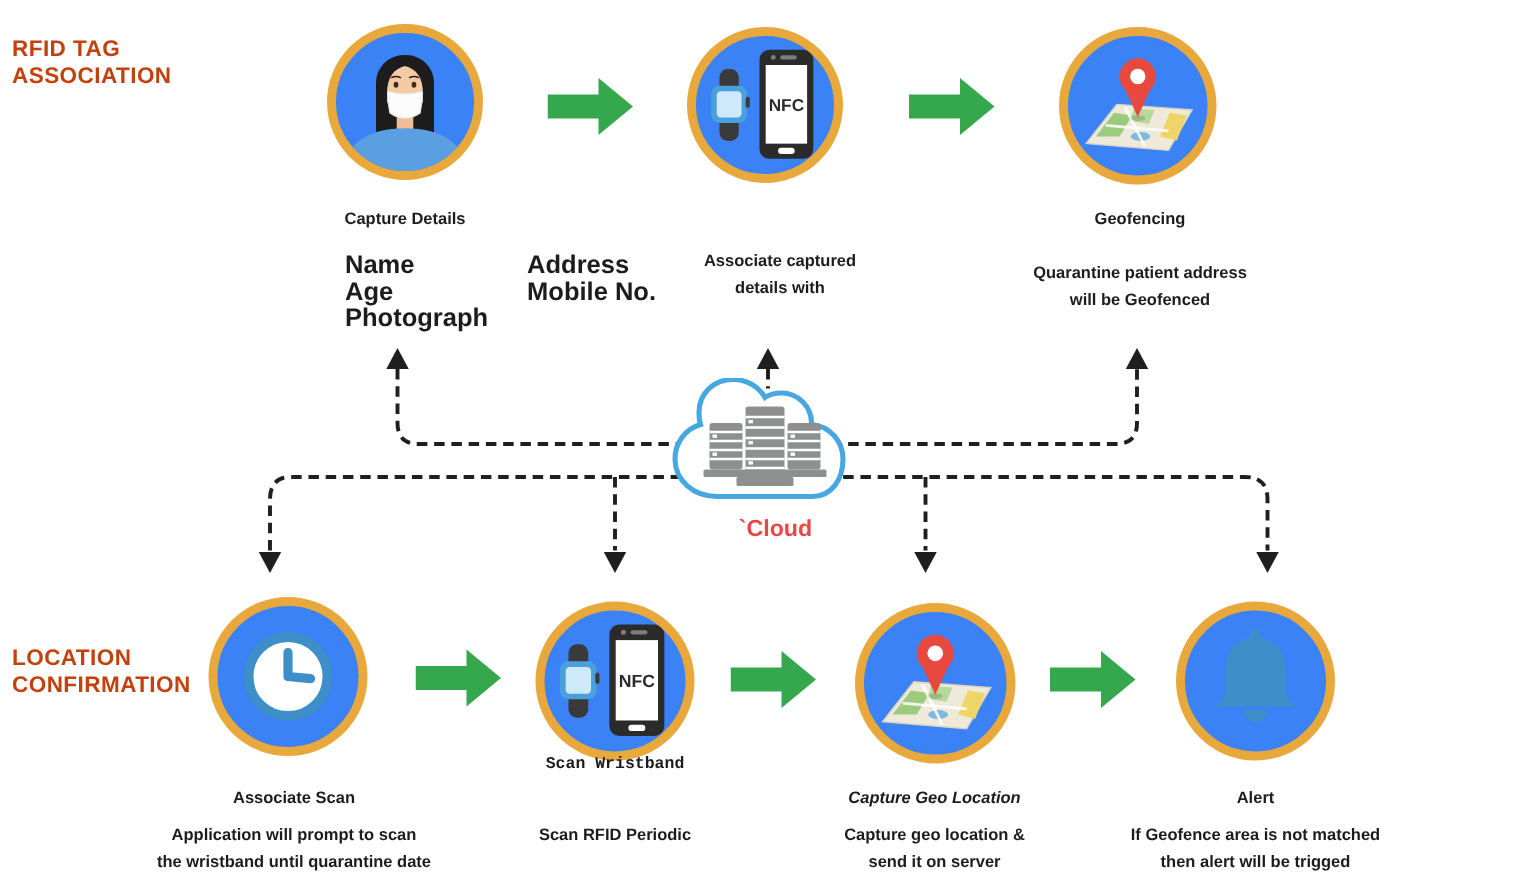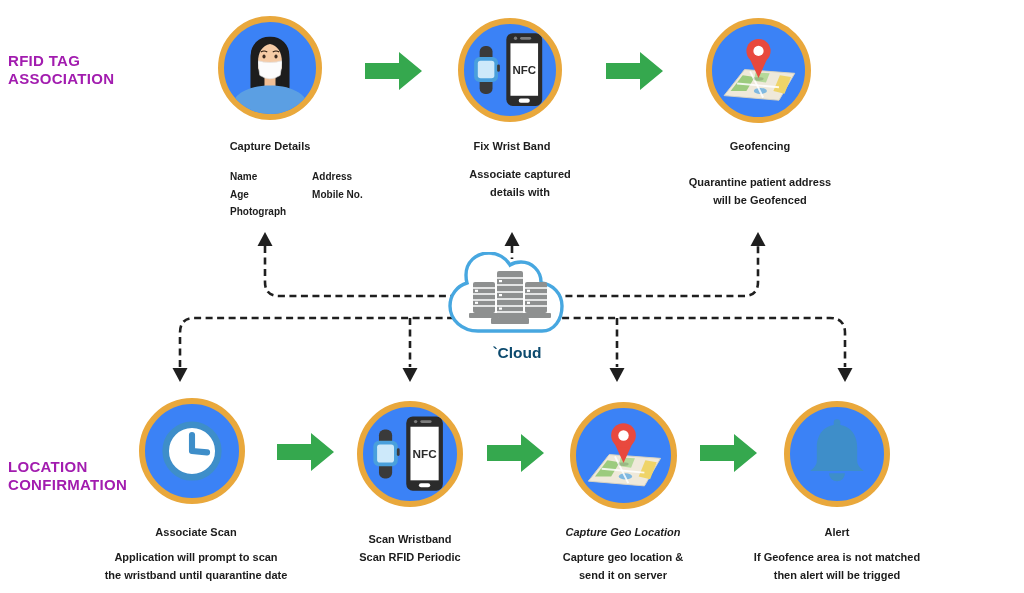--- a/index.html
+++ b/index.html
@@ -1,33 +1,33 @@
 <!DOCTYPE html>
 <html><head>
 <meta charset="utf-8">
 <style>
   html,body{margin:0;padding:0;}
   body{font-family:"Liberation Sans", sans-serif; background:#ffffff;}
   .stage{position:relative;width:1024px;height:593px;background:#ffffff;overflow:hidden;}
 
-  .section-label{position:absolute;font-weight:800;font-size:15px;line-height:17.5px;color:#a21caf;letter-spacing:.3px;margin-top:28px;}
+  .section-label{position:absolute;font-weight:800;font-size:15px;line-height:17.5px;color:#c2410c;letter-spacing:.3px;}
 
   .circle{position:absolute;background:#3b82f6;border:6px solid #E9A83C;border-radius:50%;overflow:hidden;box-sizing:border-box;}
   .circle svg{position:absolute;left:0;top:0;width:100%;height:100%;}
 
   .heading{position:absolute;width:240px;text-align:center;font-weight:700;font-size:11px;color:#1c1c1c;}
   .desc{position:absolute;width:260px;text-align:center;font-weight:700;font-size:11px;line-height:17.5px;color:#1c1c1c;}
-  .cols{position:absolute;display:flex;gap:26px;font-weight:700;font-size:10px;line-height:17.5px;color:#1c1c1c;}
+  .cols{position:absolute;display:flex;gap:26px;font-weight:700;font-size:17px;line-height:17.5px;color:#1c1c1c;}
   .cols .col div{white-space:nowrap;}
 
   .garrow{position:absolute;width:58px;height:40px;}
   .overlay{position:absolute;left:0;top:0;width:1024px;height:593px;z-index:1;}
   .circle{z-index:2;}
   .cloud-box{position:absolute;left:445px;top:252px;width:130px;height:86px;z-index:3;}
-  .cloud-label{position:absolute;left:457px;top:344px;width:120px;text-align:center;font-weight:700;font-size:15.5px;color:#0c4a6e;z-index:3;}
+  .cloud-label{position:absolute;left:457px;top:344px;width:120px;text-align:center;font-weight:700;font-size:15.5px;color:#ef4444;z-index:3;}
   .txt{z-index:2;}
 </style>
 </head>
 <body>
 
 <div class="stage">
 
   <svg class="overlay" viewBox="0 0 1024 593">
     <g stroke="#1f1f1f" stroke-width="2.6" fill="none" stroke-dasharray="7 4.5">
       <path d="M 265 246 L 265 282 Q 265 296 279 296 L 744 296 Q 758 296 758 282 L 758 246"></path>
@@ -116,21 +116,20 @@
       <div>Name</div>
       <div>Age</div>
       <div>Photograph</div>
     </div>
     <div class="col">
       <div>Address</div>
       <div>Mobile No.</div>
     </div>
   </div>
 
-  <div class="heading txt" style="left:392px;top:140px;">Fix Wrist Band</div>
   <div class="desc txt" style="left:390px;top:166px;">
     <div>Associate captured</div>
     <div>details with</div>
   </div>
 
   <div class="heading txt" style="left:640px;top:140px;">Geofencing</div>
   <div class="desc txt" style="left:630px;top:150px;margin-top:24px;">
     <div>Quarantine patient address</div>
     <div>will be Geofenced</div>
   </div>
@@ -217,21 +216,21 @@
   <svg class="garrow" style="left:700px;top:433px;" viewBox="0 0 58 40">
     <polygon points="0,12 34,12 34,1 57,20 34,39 34,28 0,28" fill="#35A84E"></polygon>
   </svg>
 
   <div class="heading txt" style="left:76px;top:526px;">Associate Scan</div>
   <div class="desc txt" style="left:66px;top:549px;">
     <div>Application will prompt to scan</div>
     <div>the wristband until quarantine date</div>
   </div>
 
-  <div class="heading txt" style="left:290px;top:533px;">Scan Wristband</div>
+  <div class="heading txt" style="left:290px;top:504px;font-family:Liberation Mono, monospace;">Scan Wristband</div>
   <div class="desc txt" style="left:280px;top:549px;">
     <div>Scan RFID Periodic</div>
   </div>
 
   <div class="heading txt" style="left:503px;top:526px;font-style:italic;">Capture Geo Location</div>
   <div class="desc txt" style="left:493px;top:549px;">
     <div>Capture geo location &amp;</div>
     <div>send it on server</div>
   </div>
 

